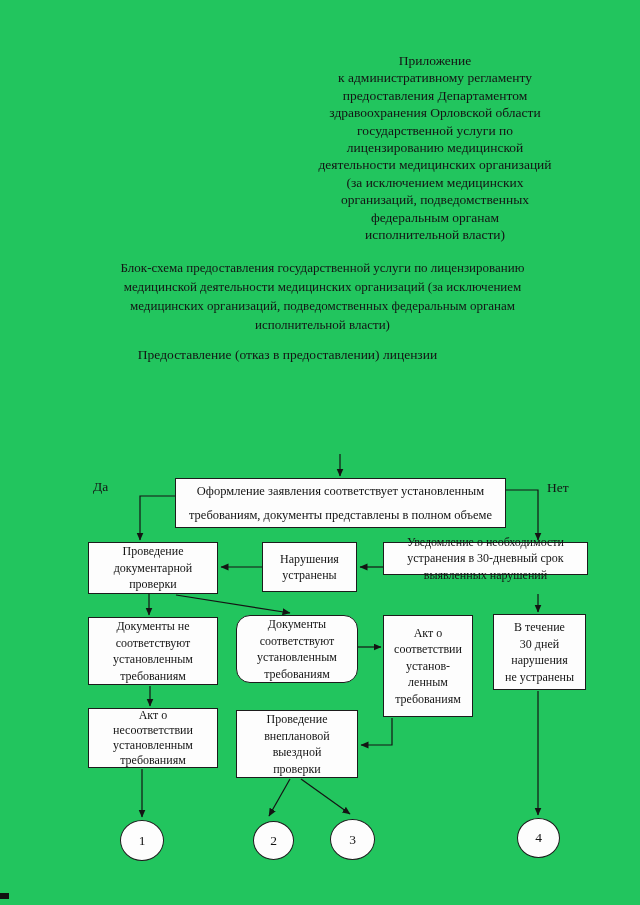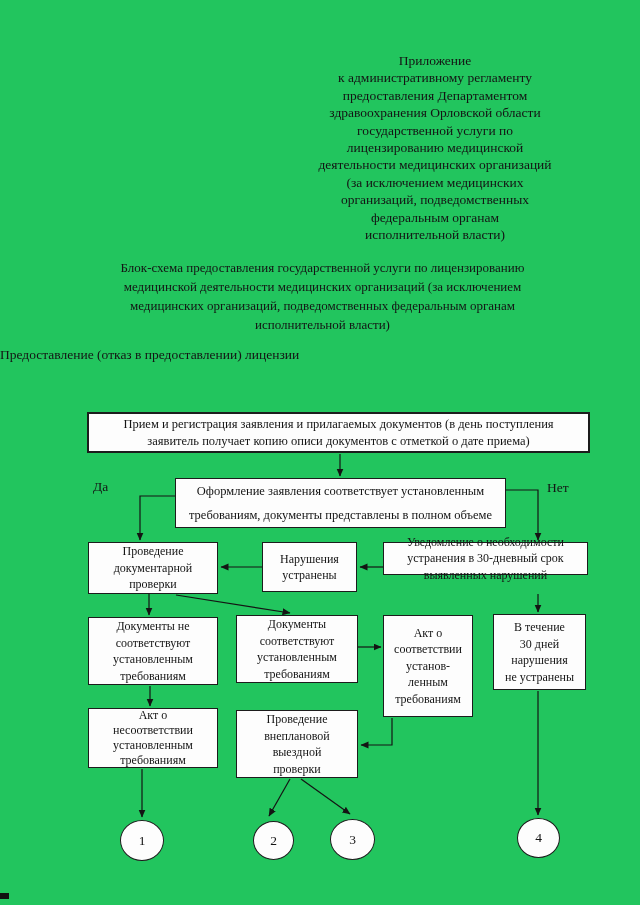--- a/index.html
+++ b/index.html
@@ -18,21 +18,21 @@
   .annex{
     position:absolute;left:270px;top:52px;width:330px;
     font-size:13.5px;line-height:17.4px;text-align:center;
   }
   .doc-title{
     position:absolute;left:60px;top:258px;width:525px;
     font-size:13px;line-height:19px;text-align:center;
   }
   .doc-subtitle{
     position:absolute;left:0px;top:347px;width:575px;
-    font-size:13.5px;text-align:left;
+    font-size:13.5px;text-align:center;
   }
   
   .node{
     position:absolute;
     box-sizing:border-box;
     border:1px solid #1c1c1c;
     background:#fdfdfd;
     display:flex;align-items:center;justify-content:center;
     text-align:center;
     font-size:12px;line-height:16.5px;
@@ -94,22 +94,20 @@
       <line x1="358" y1="647" x2="381" y2="647" marker-end="url(#ah)"></line>
       <line x1="150" y1="686" x2="150" y2="706" marker-end="url(#ah)"></line>
       <polyline points="392,718 392,745 361,745" marker-end="url(#ah)"></polyline>
       <line x1="142" y1="769" x2="142" y2="817" marker-end="url(#ah)"></line>
       <line x1="290" y1="779" x2="269" y2="816" marker-end="url(#ah)"></line>
       <line x1="301" y1="779" x2="350" y2="814" marker-end="url(#ah)"></line>
       <line x1="538" y1="691" x2="538" y2="815" marker-end="url(#ah)"></line>
     </g>
   </svg>
 
-  <div class="node" style="left:87px;top:412px;width:503px;height:41px;border-width:2px;font-size:12.5px;line-height:17px;">Прием и регистрация заявления и прилагаемых документов (в день поступления
-заявитель получает копию описи документов с отметкой о дате приема)</div>
 
   <div class="node" style="left:175px;top:478px;width:331px;height:50px;font-size:12.5px;line-height:24px;">Оформление заявления соответствует установленным
 требованиям, документы представлены в полном объеме</div>
 
   <div class="decision-label" style="left:93px;top:479px;">Да</div>
   <div class="decision-label" style="left:547px;top:480px;">Нет</div>
 
   <div class="node" style="left:88px;top:542px;width:130px;height:52px;">Проведение
 документарной
 проверки</div>
@@ -119,21 +117,21 @@
 
   <div class="node" style="left:383px;top:542px;width:205px;height:33px;">Уведомление о необходимости
 устранения в 30-дневный срок
 выявленных нарушений</div>
 
   <div class="node" style="left:88px;top:617px;width:130px;height:68px;">Документы не
 соответствуют
 установленным
 требованиям</div>
 
-  <div class="node" style="left:236px;top:615px;width:122px;height:68px;">Документы
+  <div class="node" style="left:236px;top:615px;width:122px;height:68px;border-radius:14px;">Документы
 соответствуют
 установленным
 требованиям</div>
 
   <div class="node" style="left:383px;top:615px;width:90px;height:102px;">Акт о
 соответствии
 установ-
 ленным
 требованиям</div>
 

